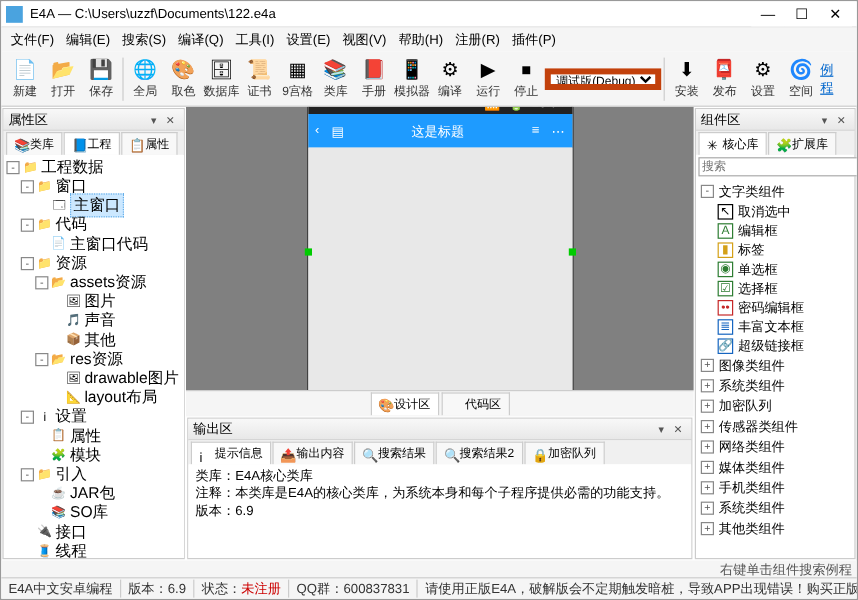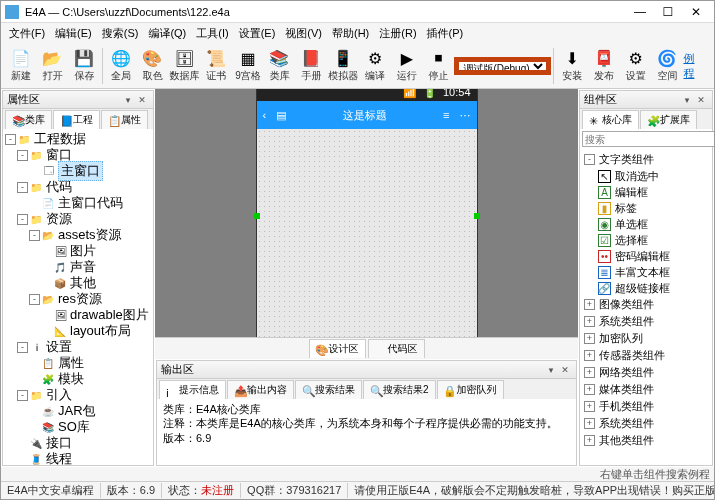--- a/index.html
+++ b/index.html
@@ -37,21 +37,21 @@
 .tree-label.sel{background:#cce8ff;border:1px dotted #66afe9;padding:0 2px}
 .center{flex:1;display:flex;flex-direction:column}
 .designer{flex:1;background:#808080;display:flex;align-items:center;justify-content:center;overflow:hidden;position:relative}
 .phone{width:220px;height:260px;background:#eee;position:relative;box-shadow:0 0 0 1px #333}
 .phone-status{height:18px;background:#222;color:#fff;display:flex;align-items:center;justify-content:flex-end;padding:0 6px;gap:6px;font-size:10px}
 .phone-titlebar{height:28px;background:#1e9bff;color:#fff;display:flex;align-items:center;padding:0 6px;gap:10px;font-size:12px}
 .phone-titlebar .ptitle{flex:1;text-align:center}
 .phone-body{height:214px;background-image:radial-gradient(#bbb 0.5px,transparent 0.5px);background-size:5px 5px;background-color:#e8e8e8}
 .handle{position:absolute;width:6px;height:6px;background:#0c0}
 .design-tabs{height:22px;display:flex;align-items:center;justify-content:center;background:#f5f5f5;gap:2px;border-top:1px solid #ccc}
-.output-panel{height:106px}
+.output-panel{height:118px}
 .output-tabs{height:20px;display:flex;align-items:center;padding:0 2px;gap:1px;background:#f0f0f0}
 .output-body{flex:1;padding:3px 6px;font-size:10px;line-height:1.3;overflow:auto;background:#fff}
 .right-panel{width:134px}
 .right-search{display:flex;padding:2px;gap:2px}
 .right-search input{flex:1;height:16px;border:1px solid #aaa;font-size:10px;padding:0 2px}
 .comp-list{flex:1;overflow:auto;padding:2px}
 .comp-group{display:flex;align-items:center;height:17px;gap:4px;padding-left:2px}
 .comp-item{display:flex;align-items:center;height:16px;gap:4px;padding-left:16px}
 .comp-icon{width:13px;height:13px;display:flex;align-items:center;justify-content:center;font-size:10px}
 .statusbar{height:18px;background:#f5f5f5;border-top:1px solid #ccc;display:flex;align-items:center;font-size:10px;color:#333}
@@ -429,15 +429,15 @@
 </div>
 
 <div class="hint">
   <span class="r">右键单击组件搜索例程</span>
 </div>
 
 <div class="statusbar">
   <div class="cell">E4A中文安卓编程</div>
   <div class="cell"><span>版本：</span><span>6.9</span></div>
   <div class="cell"><span>状态：</span><span style="color:#c00">未注册</span></div>
-  <div class="cell"><span>QQ群：</span><span>379316217</span></div>
+  <div class="cell"><span>QQ群：</span><span>600837831</span></div>
   <div class="cell" style="flex:1;border:none;overflow:hidden">请使用正版E4A，破解版会不定期触发暗桩，导致APP出现错误！购买正版后可以编译发布版APP，可获</div>
 </div>
 
 </body></html>

